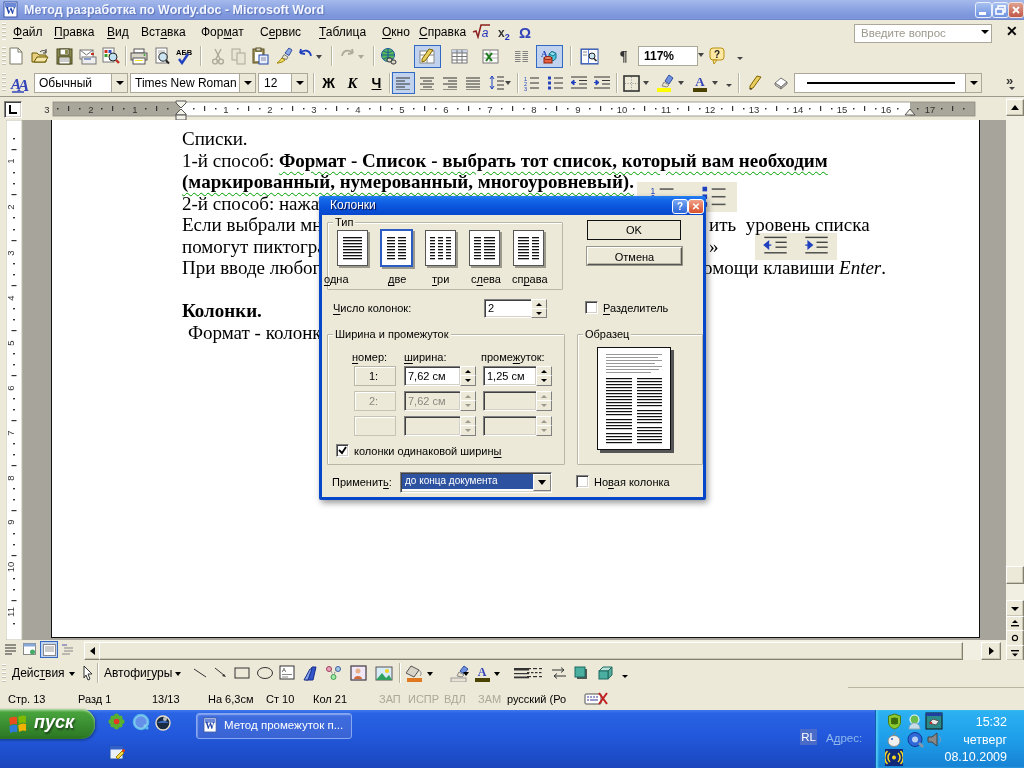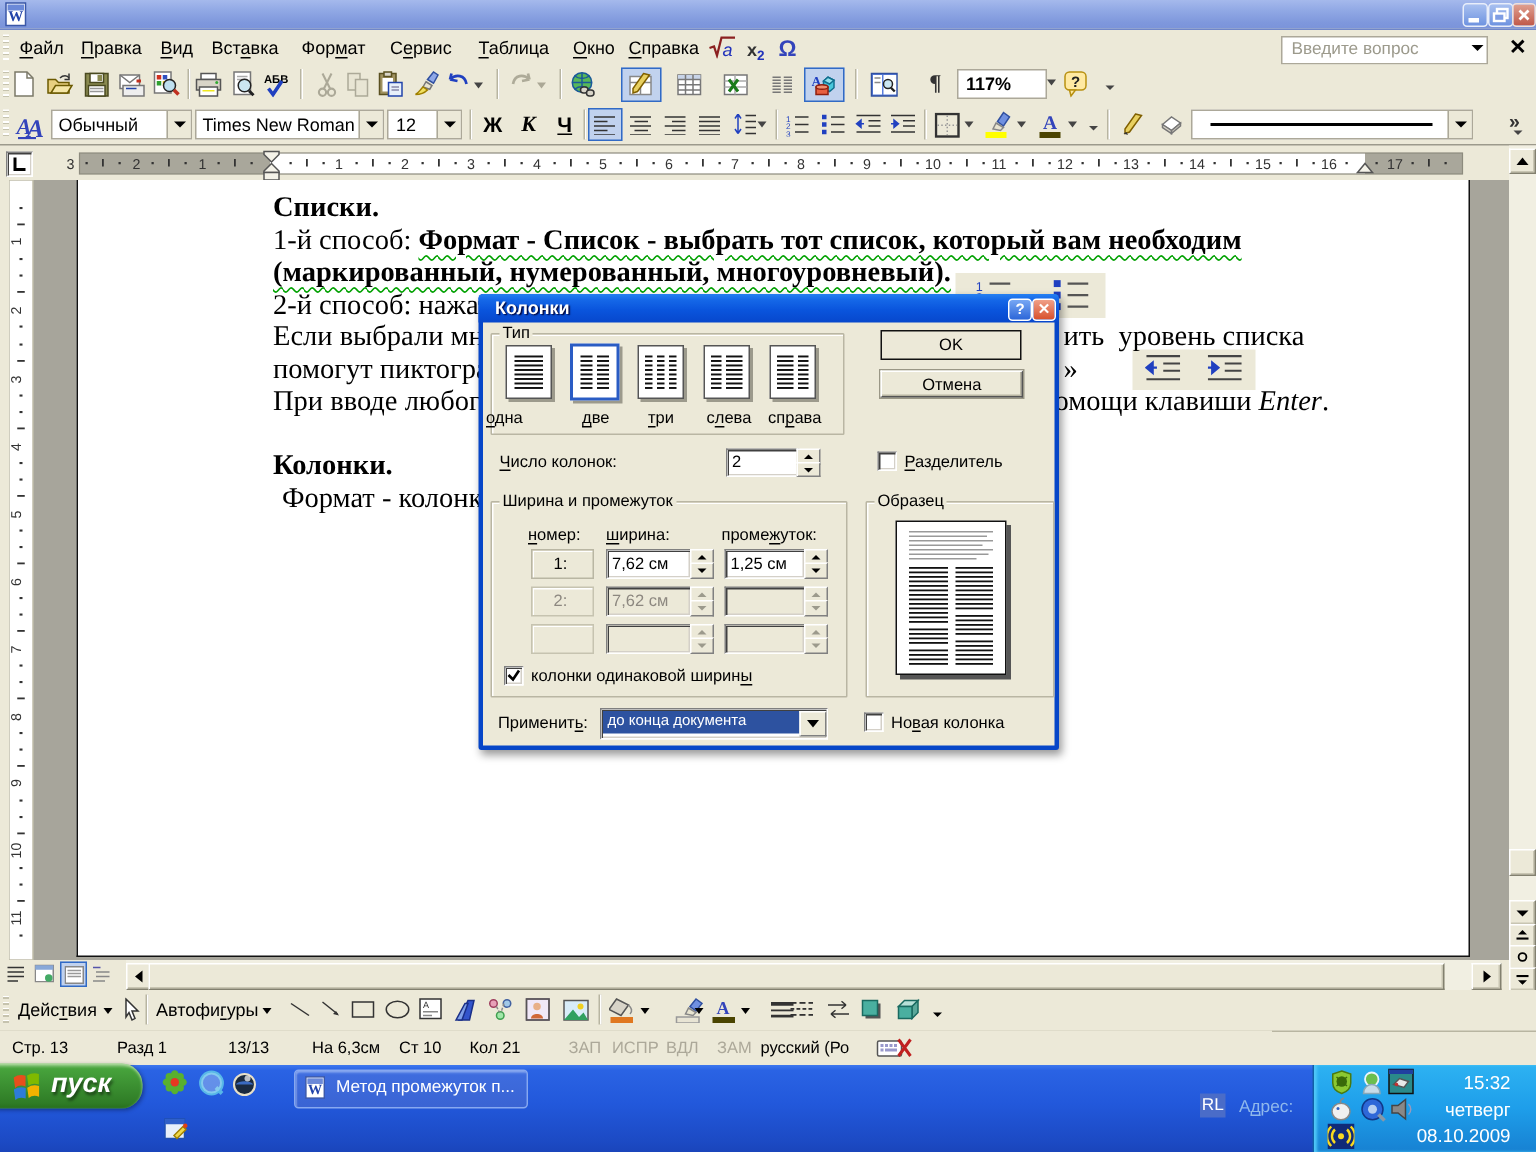--- a/index.html
+++ b/index.html
@@ -34,20 +34,21 @@
 </style></head>
 <body>
 <div id="screen">
 
 <div class="ab" style="left:0;top:0;width:1024px;height:19px;background:linear-gradient(180deg,#A5B9EC 0%,#8FA7E4 40%,#7E97DC 80%,#7B94DA 100%);border-bottom:1px solid #6F86C8;">
   <svg class="ab" style="left:3px;top:1px" width="17" height="17" viewBox="0 0 17 17">
     <rect x="1" y="1" width="13" height="15" fill="#fff" stroke="#3A57A8"></rect>
     <rect x="2" y="2" width="11" height="4" fill="#6B89D8"></rect>
     <text x="7.5" y="13" font-size="10" font-weight="bold" fill="#2244AA" text-anchor="middle" font-family="Liberation Serif">W</text>
   </svg>
+  <div class="ab" style="left:24px;top:3px;font-size:12.5px;font-weight:bold;color:#F4F7FF;text-shadow:1px 1px 1px #5A70B8;">Метод разработка по Wordy.doc - Microsoft Word</div>
   <div class="ab" style="left:975px;top:2px;width:15px;height:14px;background:linear-gradient(180deg,#A8C0F0,#6E93E0);border:1px solid #E8EEFA;border-radius:3px;">
         <div class="ab" style="left:3px;top:9px;width:7px;height:3px;background:#fff"></div>
       </div>
   <div class="ab" style="left:992px;top:2px;width:15px;height:14px;background:linear-gradient(180deg,#A8C0F0,#6E93E0);border:1px solid #E8EEFA;border-radius:3px;">
    <svg width="15" height="14">
           <rect x="5" y="3" width="7" height="6" fill="none" stroke="#fff" stroke-width="1.6"></rect>
           <rect x="3" y="6" width="7" height="5" fill="#7E9DE4" stroke="#fff" stroke-width="1.6"></rect>
         </svg></div>
   <div class="ab" style="left:1008px;top:2px;width:14px;height:14px;background:linear-gradient(180deg,#E0A090,#C05848);border:1px solid #F0E0DA;border-radius:3px;"><svg width="14" height="14">
           <path d="M4 4l6 6M10 4l-6 6" stroke="#fff" stroke-width="1.8"></path>
@@ -739,21 +740,21 @@
           <g stroke="#444">
             <line x1="1" y1="1" x2="17" y2="1"></line>
             <line x1="9" y1="4.5" x2="17" y2="4.5"></line>
             <line x1="9" y1="8" x2="17" y2="8"></line>
             <line x1="1" y1="12" x2="17" y2="12"></line>
           </g>
           <path d="M1 6.5L6 6.5M6 6.5L3 4v5z" fill="#2040C0" stroke="#2040C0"></path>
         </svg>
   </div>
   <div id="doctext">
-    <div class="ab doc" style="left:182px;top:8px;font-weight:bold;">Списки.</div>
+    <div class="ab doc" style="left:182px;top:8px;font-weight:normal;">Списки.</div>
     <div class="ab doc" style="left:182px;top:29.5px;">1-й способ: <span class="sq">Формат - Список - выбрать тот список, который вам необходим</span></div>
     <div class="ab doc" style="left:182px;top:51px;"><span class="sq">(маркированный, нумерованный, многоуровневый).</span></div>
     <div class="ab doc" style="left:182px;top:72.5px;">2-й способ: нажать кнопку на панели</div>
     <div class="ab doc" style="left:182px;top:94px;">Если выбрали многоуровневый список</div>
     <div class="ab doc" style="left:709px;top:94px;">ить&nbsp; уровень списка</div>
     <div class="ab doc" style="left:182px;top:115.5px;">помогут пиктограммы на панели</div>
     <div class="ab doc" style="left:709px;top:115.5px;">»</div>
     <div class="ab doc" style="left:182px;top:137px;">При вводе любого текста нажимайте</div>
     <div class="ab doc" style="left:703px;top:137px;">омощи клавиши <i>Enter</i>.</div>
     <div class="ab doc" style="left:182px;top:180px;font-weight:bold;">Колонки.</div>
@@ -1102,21 +1103,21 @@
         </svg>
     <div class="ab" style="left:0;top:5px;width:131px;text-align:right;font-size:12.5px;color:#fff;">15:32</div>
     <div class="ab" style="left:0;top:23px;width:131px;text-align:right;font-size:12.5px;color:#fff;">четверг</div>
     <div class="ab" style="left:0;top:40px;width:131px;text-align:right;font-size:12.5px;color:#fff;">08.10.2009</div>
   </div>
 </div>
 
 <div class="ab" id="dialog" style="left:319px;top:196px;width:387px;height:304px;background:#0646C8;border-radius:3px 3px 2px 2px;box-shadow:2px 3px 6px rgba(0,0,0,.4);">
 
   <div class="ab" style="left:0;top:0;width:387px;height:19px;border-radius:3px 3px 0 0;background:linear-gradient(180deg,#2580F2 0%,#1568E8 20%,#0A55DD 55%,#0747CC 100%);">
-    <div class="ab" style="left:11px;top:2px;font-size:12px;font-weight:bold;color:#fff;text-shadow:1px 1px 1px #003;">Колонки</div>
+    <div class="ab" style="left:11px;top:2px;font-size:12px;font-weight:normal;color:#fff;text-shadow:1px 1px 1px #003;">Колонки</div>
     <div class="ab" style="left:353px;top:2.5px;width:14px;height:13px;border-radius:3px;background:linear-gradient(180deg,#77A7F4,#2C66D8);border:1px solid #fff;color:#fff;font-size:10px;font-weight:bold;text-align:center;line-height:13px;">?</div>
     <div class="ab" style="left:369px;top:2.5px;width:14px;height:13px;border-radius:3px;background:linear-gradient(180deg,#F0A088,#D8502C);border:1px solid #fff;color:#fff;font-size:10px;font-weight:bold;text-align:center;line-height:13px;">✕</div>
   </div>
 
   <div class="ab" style="left:3px;top:19px;width:381px;height:282px;background:#ECE9D8;font-size:11px;">
 
     <div class="gb" style="left:5px;top:7px;width:234px;height:66px;"></div>
     <div class="dlab" style="left:11px;top:1px;background:#ECE9D8;padding:0 2px;">Тип</div>
 
     <div class="ab tile" style="left:15px;top:15px;"><svg width="29" height="34" viewBox="0 0 29 34">

